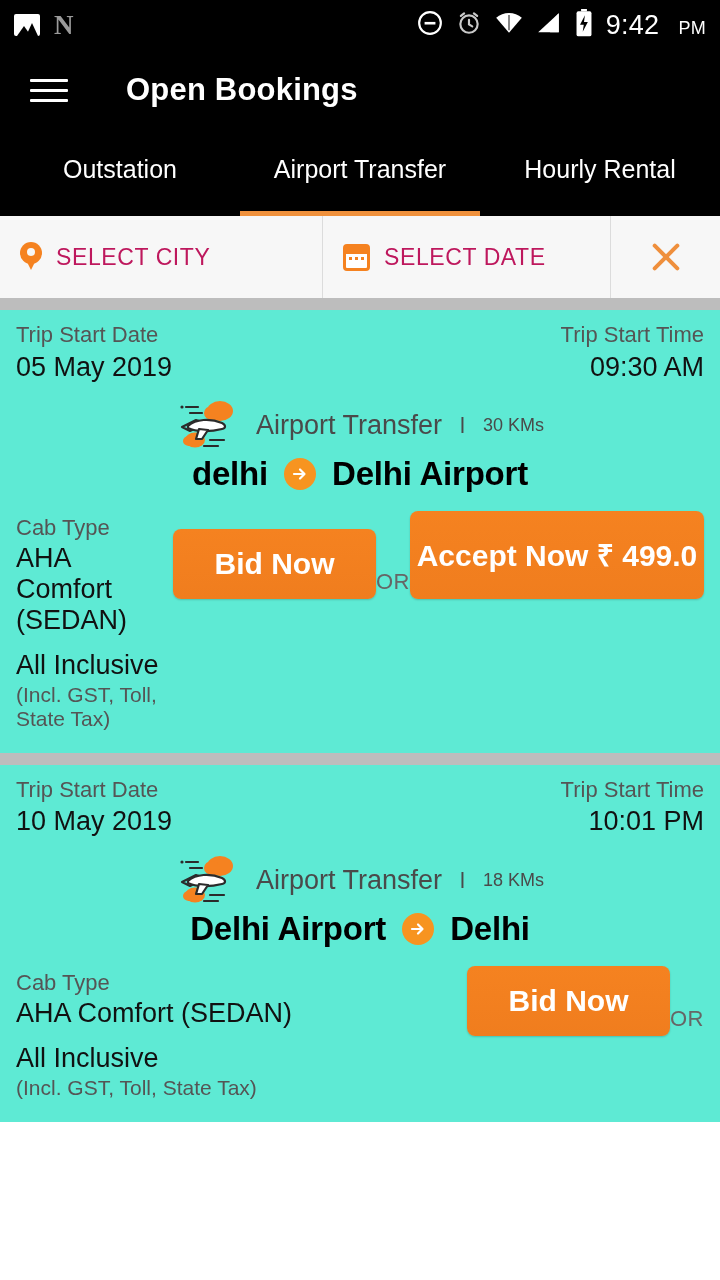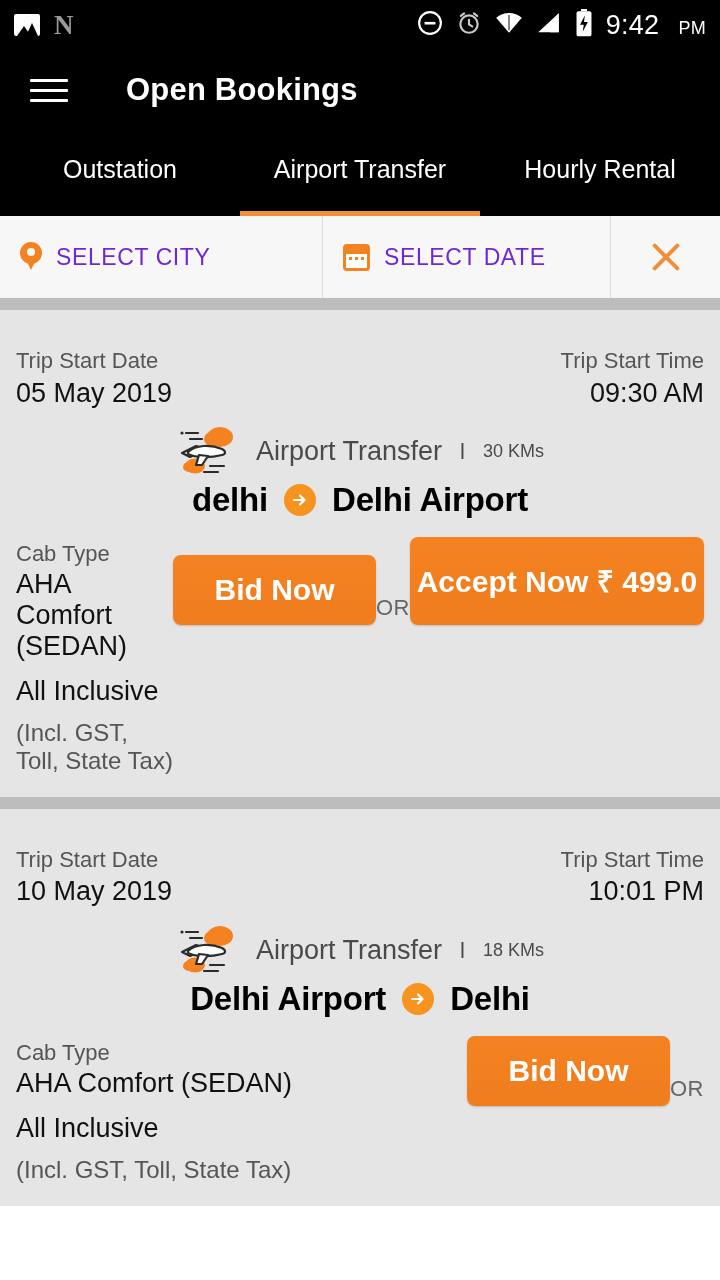--- a/index.html
+++ b/index.html
@@ -77,21 +77,21 @@
     display:flex; align-items:center; gap:14px; padding-left:20px;
     cursor:pointer; border-right:1px solid #dcdcdc;
   }
   .filter-city{ width:323px; }
   .filter-date{ width:288px; }
   .filter-close{
     flex:1; display:flex; align-items:center; justify-content:center;
     cursor:pointer;
   }
   .filter-label{
-    font-size:23px; color:#6d28d9; letter-spacing:.6px;
+    font-size:23px; color:#be185d; letter-spacing:.6px;
   }
   .pin-ico{ width:22px; height:30px; position:relative; }
   .pin-ico::before{
     content:""; position:absolute; top:0; left:0;
     width:22px; height:22px; border-radius:50% 50% 50% 50%;
     background:#f58220;
   }
   .pin-ico::after{
     content:""; position:absolute; top:14px; left:4px;
     border-left:7px solid transparent; border-right:7px solid transparent;
@@ -119,21 +119,21 @@
   .x-ico::before, .x-ico::after{
     content:""; position:absolute; top:15px; left:-1px;
     width:36px; height:4px; background:#ef8f3c; border-radius:2px;
   }
   .x-ico::before{ transform:rotate(45deg); }
   .x-ico::after{ transform:rotate(-45deg); }
 
   .divider-band{ height:12px; background:#bdbdbd; }
 
   
-  .card{ background:#e5e5e5; padding:36px 16px 22px 16px; }
+  .card{ background:#5eead4; padding:10px 16px 22px 16px; }
   .card-row-top{
     display:flex; justify-content:space-between; align-items:flex-start;
   }
   .meta-label{ font-size:22px; color:#555; line-height:1.35; }
   .meta-value{ font-size:27px; color:#111; font-weight:400; line-height:1.3; }
   .meta-right{ text-align:right; }
 
   .trip-block{ margin-top:14px; text-align:center; }
   .trip-type-row{
     display:flex; align-items:center; justify-content:center; gap:14px;
@@ -154,21 +154,21 @@
   .arrow-circle svg{ display:block; }
 
   .card-body{
     display:flex; justify-content:space-between; align-items:flex-start;
     margin-top:18px;
   }
   .cab-col{ padding-top:4px; }
   .cab-label{ font-size:22px; color:#555; }
   .cab-value{ font-size:27px; color:#111; margin-top:2px; }
   .inclusive{ font-size:27px; color:#111; margin-top:14px; }
-  .inclusive-note{ font-size:24px; color:#555; margin-top:12px; }
+  .inclusive-note{ font-size:21px; color:#555; margin-top:2px; }
 
   .actions{ display:flex; flex-direction:row; align-items:flex-end; }
   .btn{
     background:linear-gradient(180deg,#f58220 0%,#f07d1e 100%);
     color:#fff; border:none; border-radius:8px;
     font-family:"Liberation Sans", sans-serif;
     cursor:pointer; text-align:center;
     box-shadow:0 1px 2px rgba(0,0,0,.18);
   }
   .btn-bid{ width:203px; height:70px; font-size:30px; font-weight:700; }

